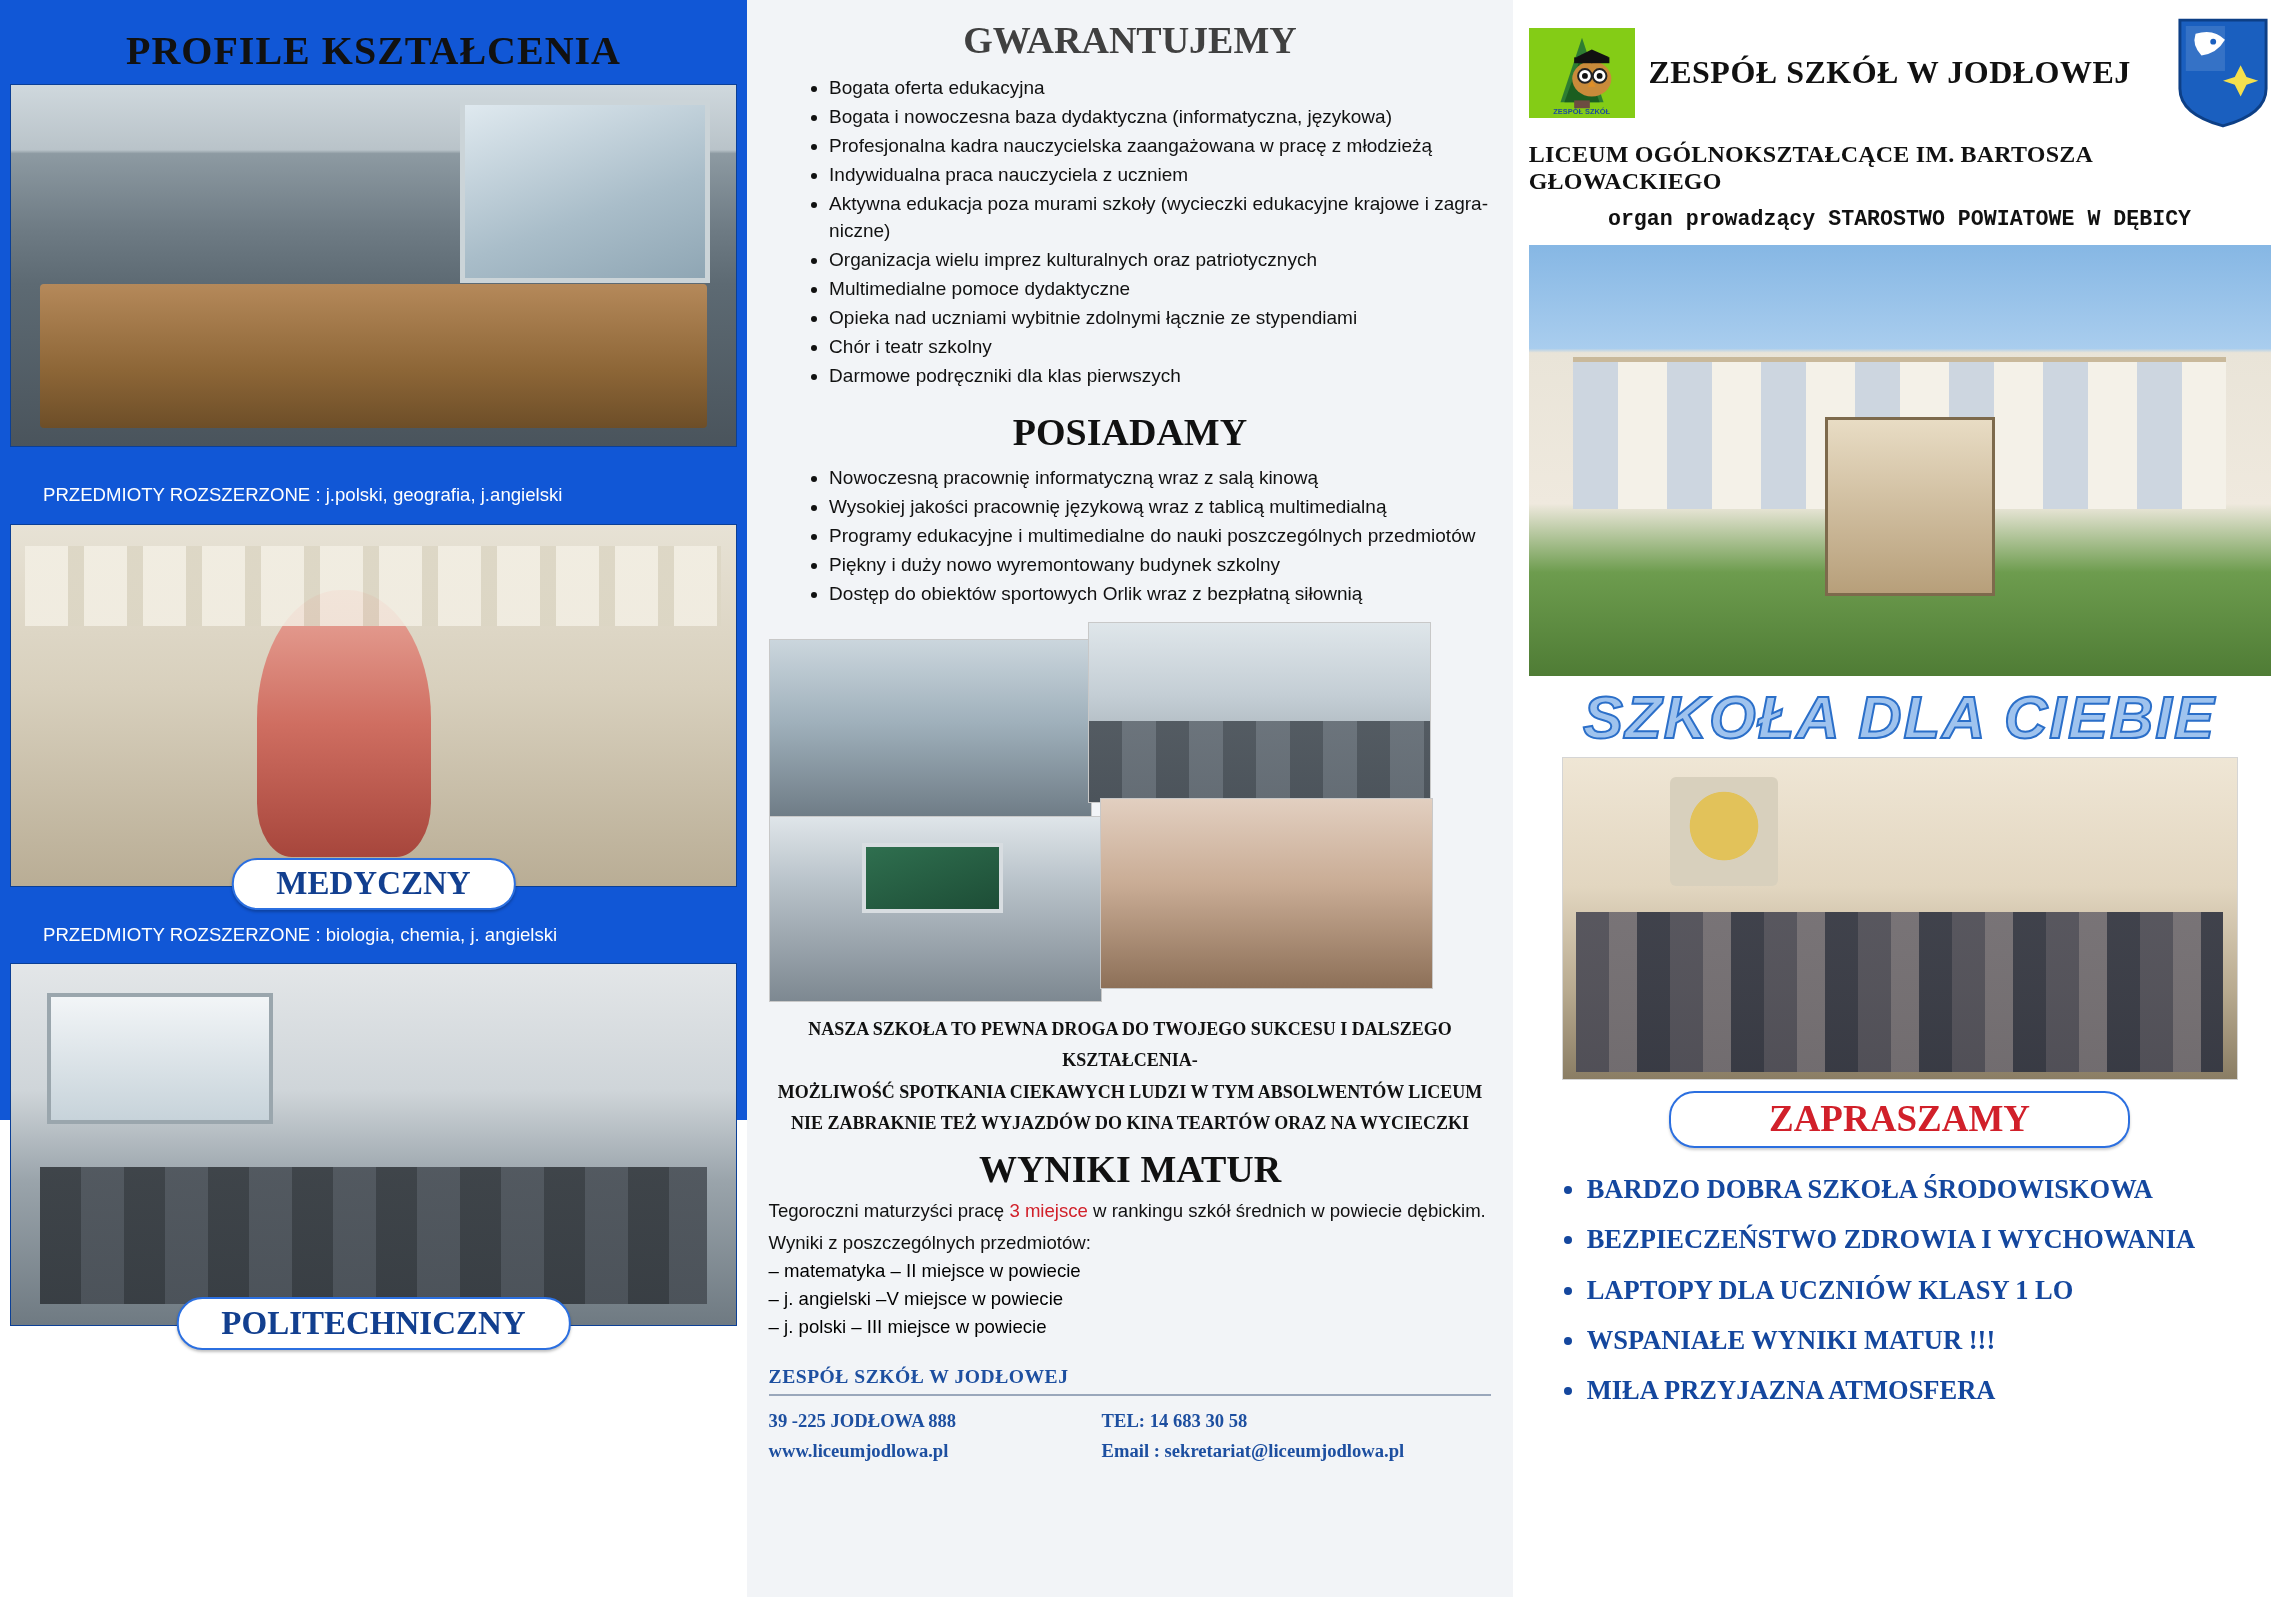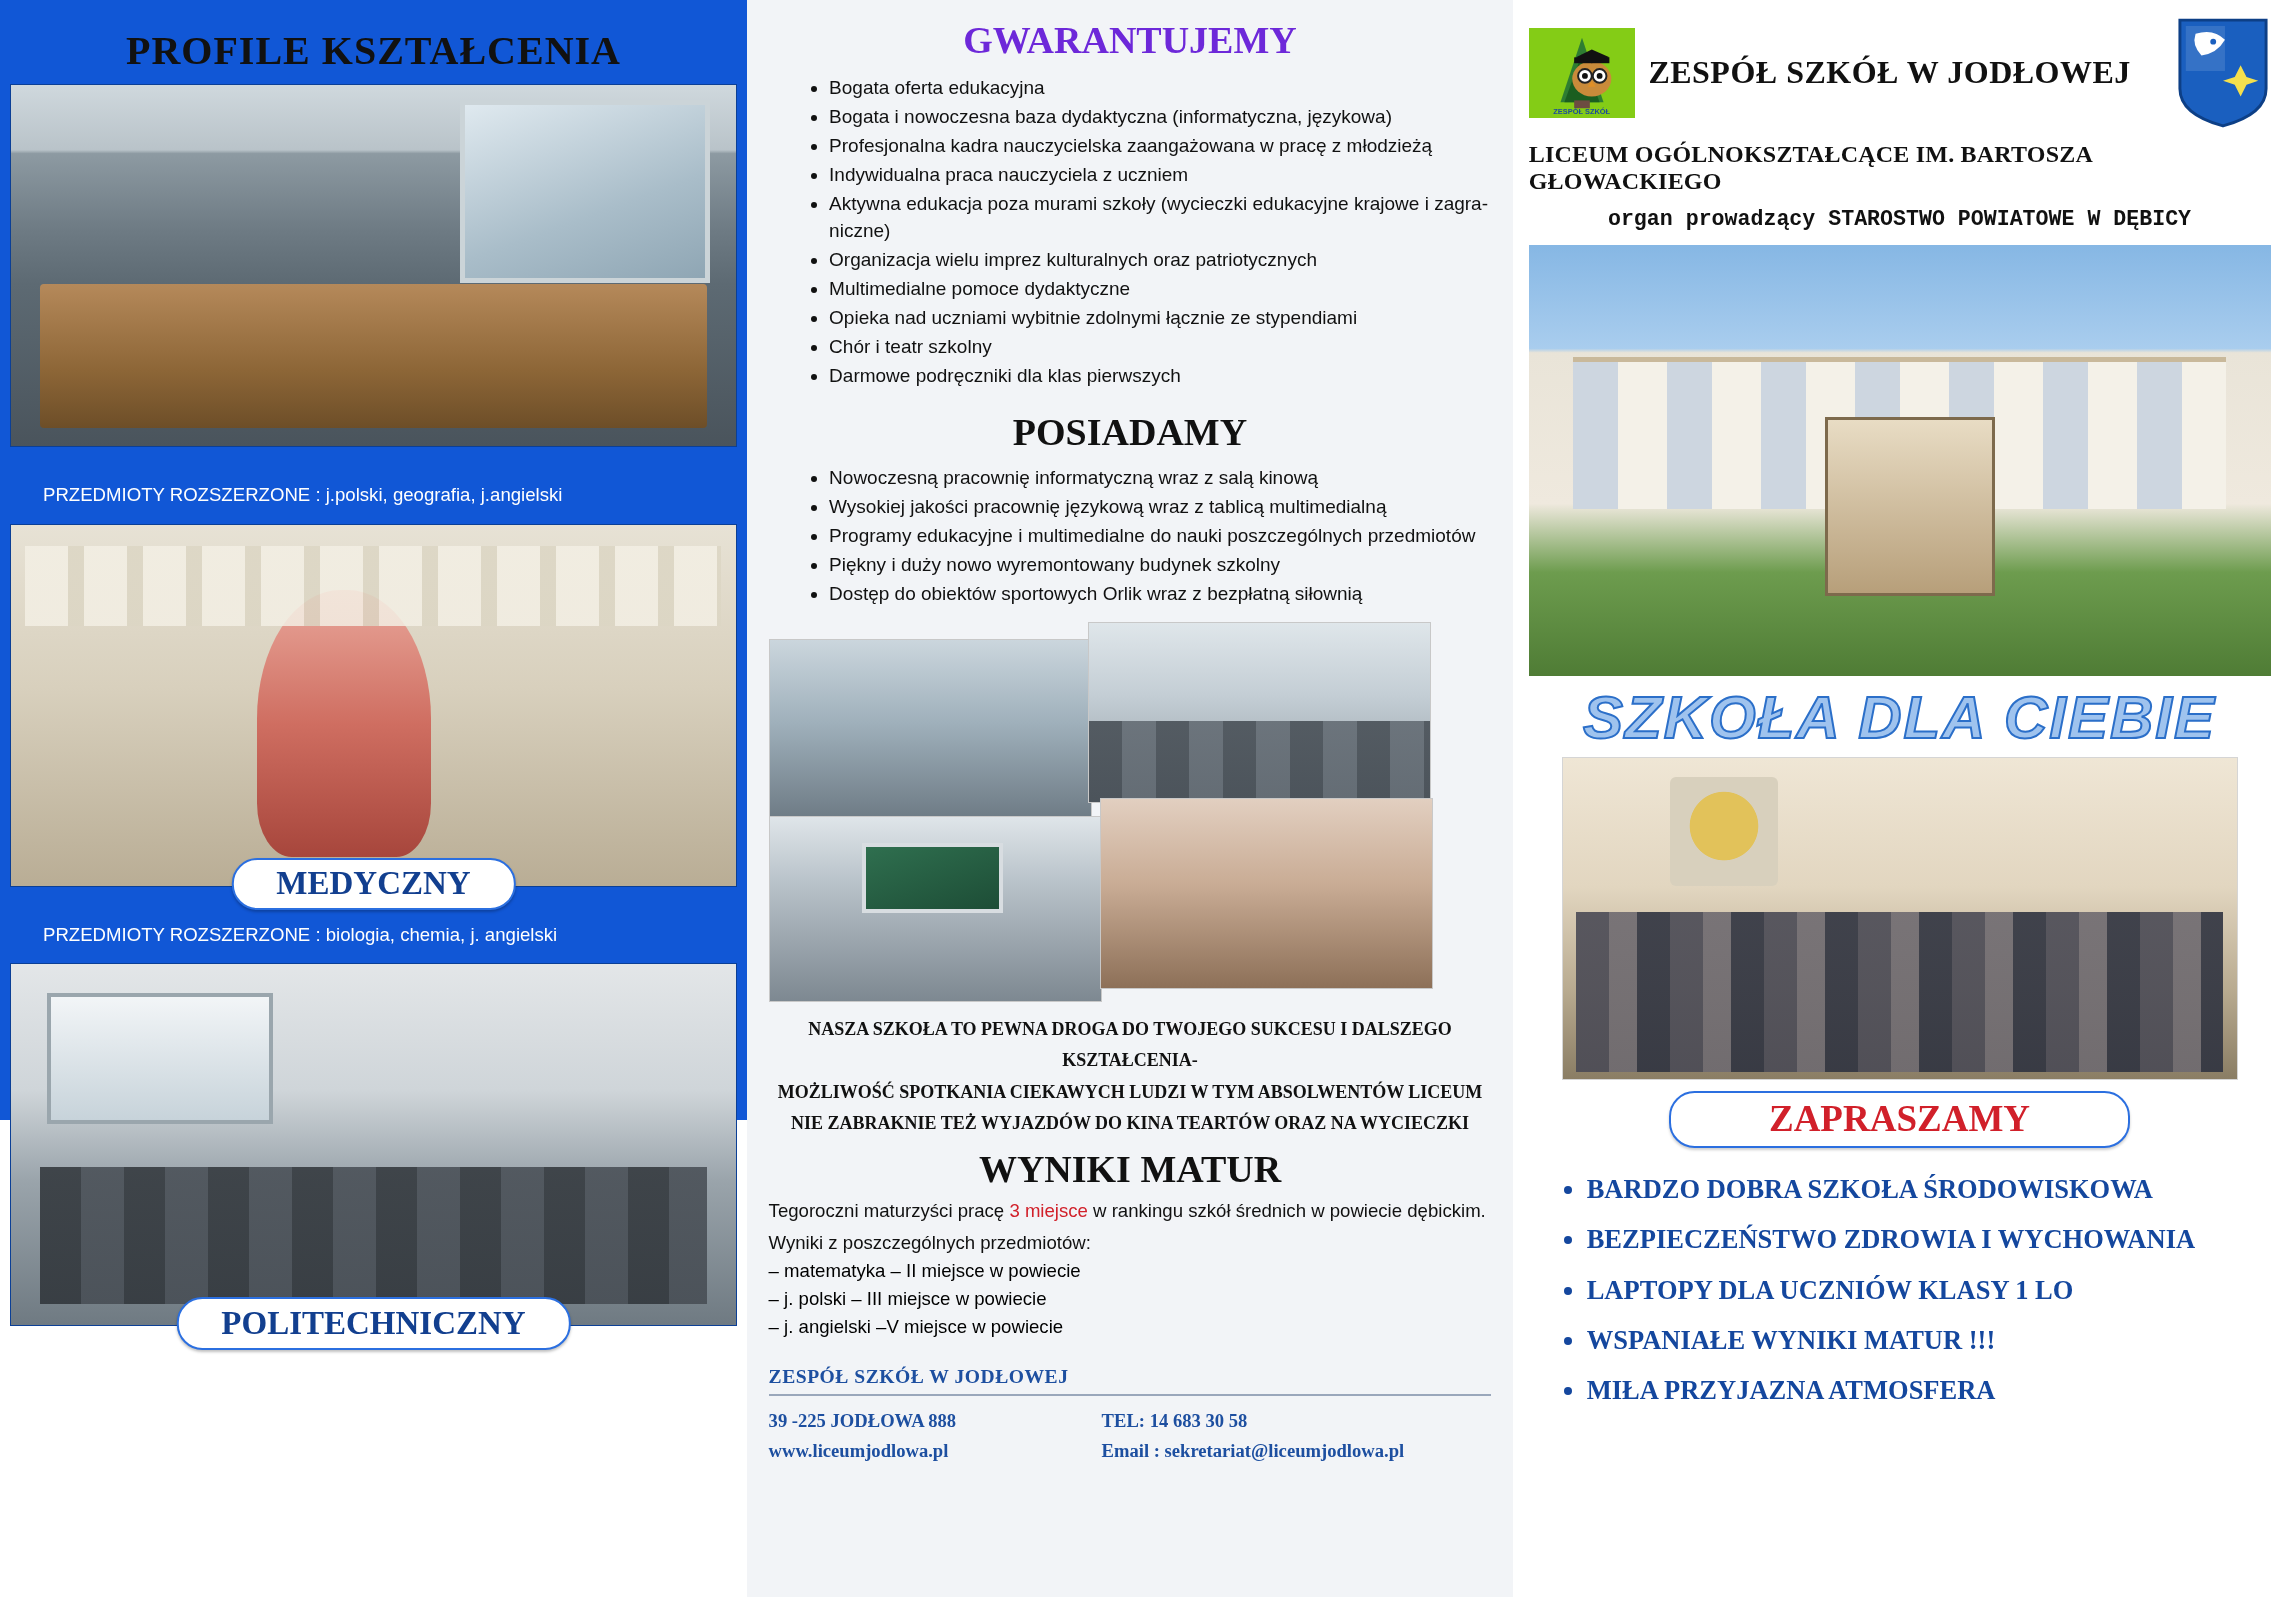--- a/index.html
+++ b/index.html
@@ -65,21 +65,21 @@
     background:#f2f4f7;
     position:relative;
     flex:none;
     padding: 0 21.6px;
   }
   .mid-h1 {
     text-align:center;
     font-family:"Liberation Serif", serif;
     font-weight:bold;
     font-size: 38px;
-    color:#6d28d9;
+    color:#404040;
     margin: 17.6px 0 13.7px 0;
   }
   .mid-h2 {
     text-align:center;
     font-family:"Liberation Serif", serif;
     font-weight:bold;
     font-size: 38px;
     color:#111;
     margin: 19.6px 0 11.8px 0;
   }
@@ -360,22 +360,22 @@
     </div>
 
     <div class="mid-h2" style="margin:7.8px 0 5.9px 0;">WYNIKI  MATUR</div>
 
     <div class="matura-body">
       <span>Tegoroczni maturzyści pracę </span><span class="red">3 miejsce</span><span> w rankingu szkół średnich w powiecie dębickim.</span>
     </div>
     <div class="matura-body">Wyniki z poszczególnych przedmiotów:</div>
     <ul class="matura-list">
       <li>– matematyka – II miejsce w powiecie</li>
+      <li>– j. angielski  –V miejsce w powiecie</li>
       <li>– j. polski – III miejsce w powiecie</li>
-      <li>– j. angielski  –V miejsce w powiecie</li>
     </ul>
 
     <div class="footer-block">
       <div class="footer-title">ZESPÓŁ SZKÓŁ W JODŁOWEJ</div>
       <div class="footer-rule"></div>
       <div class="footer-cols">
         <div class="footer-col a">
           <div>39 -225  JODŁOWA 888</div>
           <div>www.liceumjodlowa.pl</div>
         </div>

